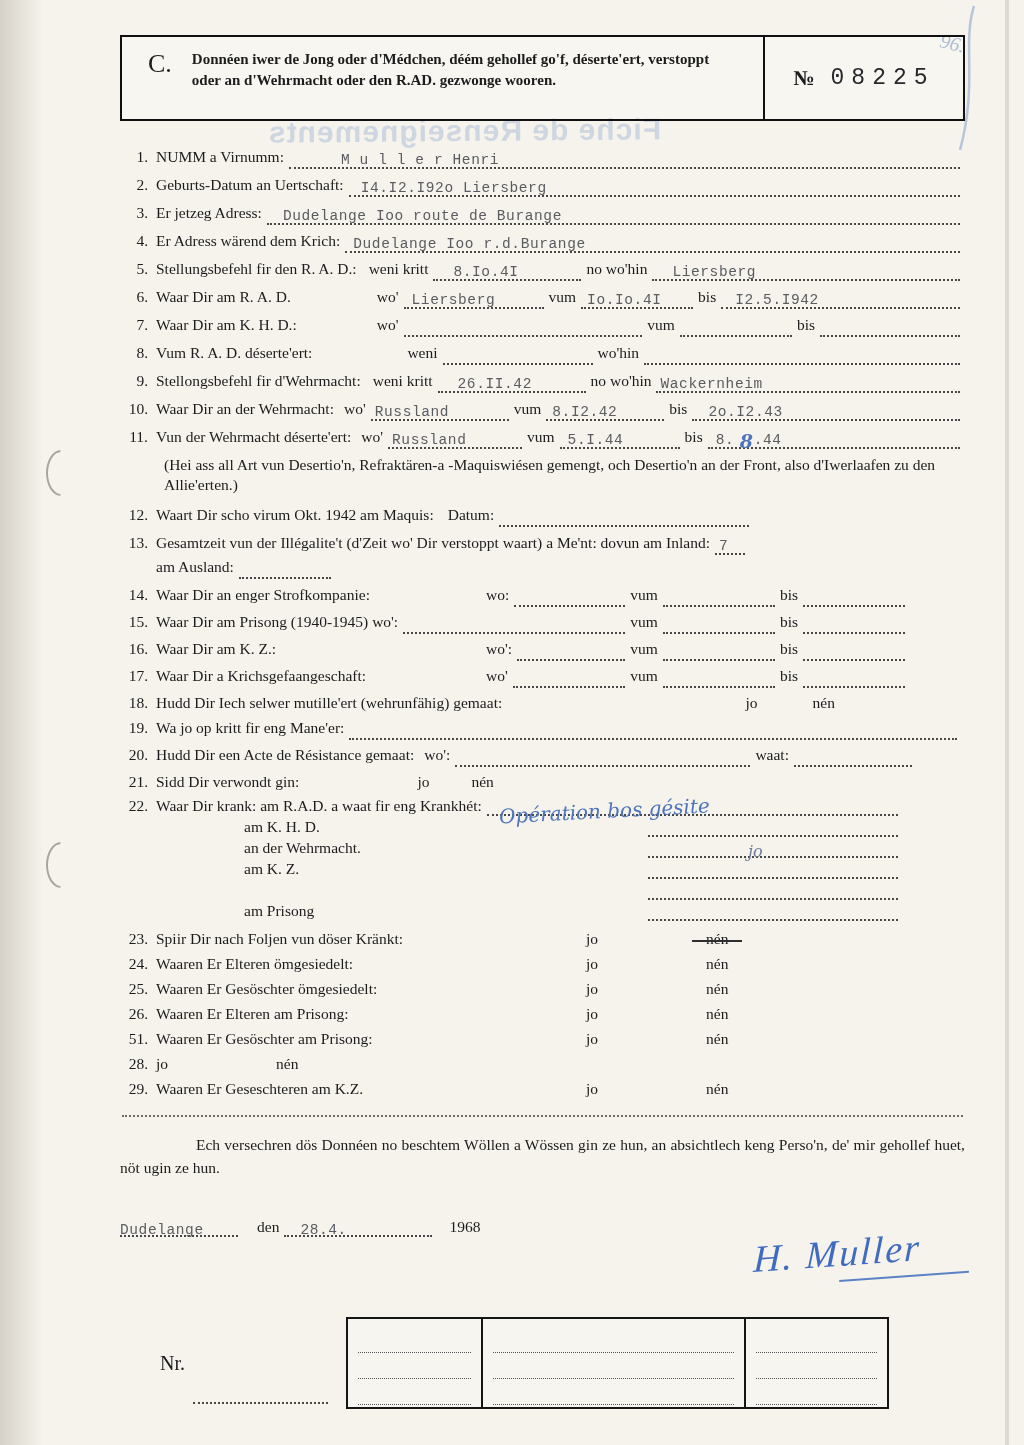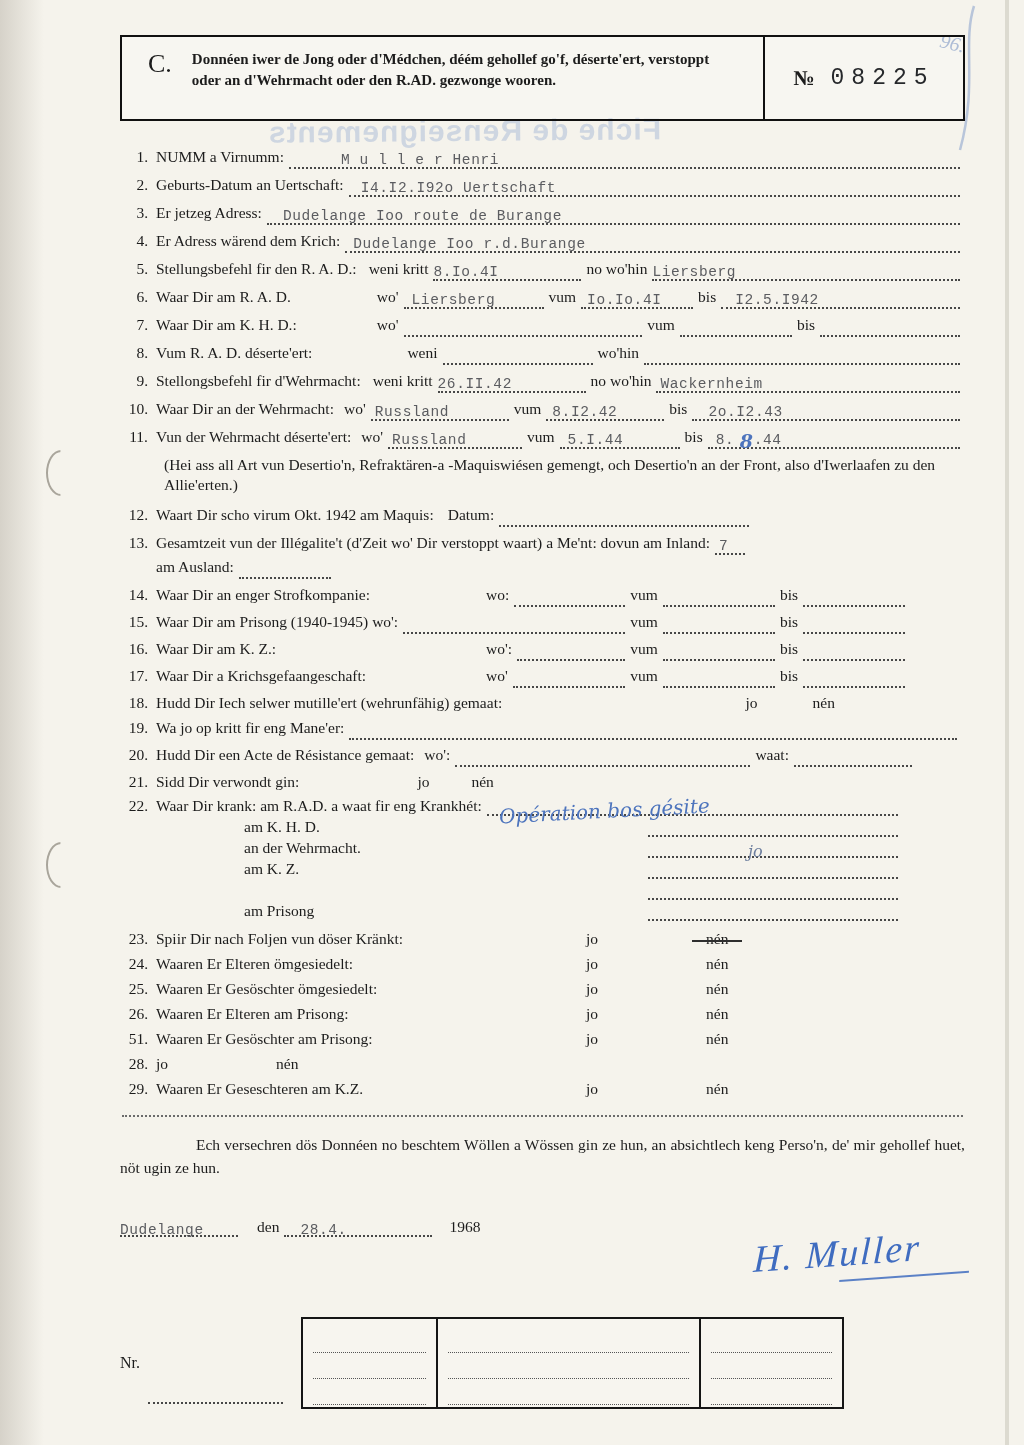--- a/index.html
+++ b/index.html
@@ -20,38 +20,38 @@
 .row{display:flex;align-items:baseline;font-size:15.5px;line-height:20px;margin-bottom:6px}
 .tight{margin-bottom:5px}
 .t22{margin-bottom:2px;line-height:17px}
 .num{flex:0 0 36px;text-align:right;padding-right:8px}
 .seg{white-space:nowrap}
 .sp{display:inline-block}
 .f1{flex:1 1 auto}
 .dots{position:relative;border-bottom:2px dotted #474747;margin:0 5px}
 .dots::after{content:"\00a0"}
 .typed{font-family:"Liberation Mono",monospace;font-size:14.5px;color:#5b5c60;letter-spacing:.6px;white-space:nowrap}
-.tv{position:absolute;left:0;bottom:-3px}
+.tv{position:absolute;left:20px;bottom:-3px}
 .hand{font-family:"DejaVu Serif",serif;font-style:italic;color:#4d74bd;white-space:nowrap}
 .hand22{position:absolute;left:12px;bottom:-6px;font-size:20px;transform:rotate(-3deg)}
 .handjo{position:absolute;left:100px;bottom:-4px;font-size:16px;color:#6b7d9d}
 .hand8{position:absolute;left:32px;bottom:-4px;font-size:19px;font-weight:bold}
 .note{margin:2px 0 10px 44px;font-size:15.5px;line-height:20px;max-width:800px}
 .qlbl{flex:0 0 430px}
 .jocell{flex:0 0 120px}
 .struck{position:relative}
 .struck::after{content:"";position:absolute;left:-14px;right:-14px;top:54%;border-top:2px solid #2e2e2e}
 .divider{border-top:2px dotted #6b6b6b;margin:16px 2px 0 2px}
 .decl{margin:16px 0 0 0;text-indent:76px;text-align:justify;font-size:15.5px;line-height:23px}
 .dateline{display:flex;align-items:center;margin-top:38px;font-size:15.5px}
 .sigrow{display:flex;justify-content:flex-end;margin:-6px 44px 0 0;height:58px}
 .sig{font-size:38px;color:#3f6cc0;font-style:italic;letter-spacing:2px;transform:rotate(-4deg) skewX(-6deg);position:relative}
 .sig::after{content:"";position:absolute;left:52%;bottom:7px;width:130px;border-bottom:2.5px solid #3f6cc0;opacity:.85}
 .bottomrow{display:flex;align-items:center;margin-top:28px}
-.nrlbl{font-size:16px}
+.nrlbl{margin-left:40px;font-size:20px}
 .nrdots{width:135px;border-bottom:2px dotted #474747;align-self:flex-end;margin:0 8px 5px 8px;height:1px}
 .btable{margin-left:10px;border:2px solid #151515;display:grid;grid-template-columns:133px 263px 143px;height:92px;background:rgba(255,255,255,.2)}
 .bcol{padding:8px 10px 0 10px}
 .bcol + .bcol{border-left:2px solid #151515}
 .bline{border-bottom:1.8px dotted #555;height:26px}
 .ghost{position:absolute;top:114px;left:268px;transform:scaleX(-1) rotate(.5deg);font-family:"Liberation Sans",sans-serif;font-weight:bold;font-size:30px;letter-spacing:1px;color:rgba(96,132,192,.26);white-space:nowrap}
 .corner-note{position:absolute;top:32px;left:940px;font-size:20px;color:#93a7c9;font-style:italic;transform:rotate(14deg)}
 .corner-stroke{position:absolute;top:4px;left:944px}
 .punch{position:absolute;left:46px;width:30px;height:46px;border:2.5px solid #9b968d;border-radius:50%;clip-path:inset(-3px 52% -3px -3px);opacity:.85}
 </style>
@@ -88,21 +88,21 @@
         <span class="seg">NUMM a Virnumm:</span>
         <span class="dots f1">
             <span class="typed tv" style="left:52px">M u l l e r   Henri</span>
           </span>
       </div>
 
       <div class="row">
         <span class="num">2.</span>
         <span class="seg">Geburts-Datum an Uertschaft:</span>
         <span class="dots f1">
-            <span class="typed tv" style="left:12px">I4.I2.I92o    Uertschaft</span>
+            <span class="typed tv" style="left:12px">I4.I2.I92o    Liersberg</span>
           </span>
       </div>
 
       <div class="row">
         <span class="num">3.</span>
         <span class="seg">Er jetzeg Adress:</span>
         <span class="dots f1">
             <span class="typed tv" style="left:16px">Dudelange Ioo route de Burange</span>
           </span>
       </div>

